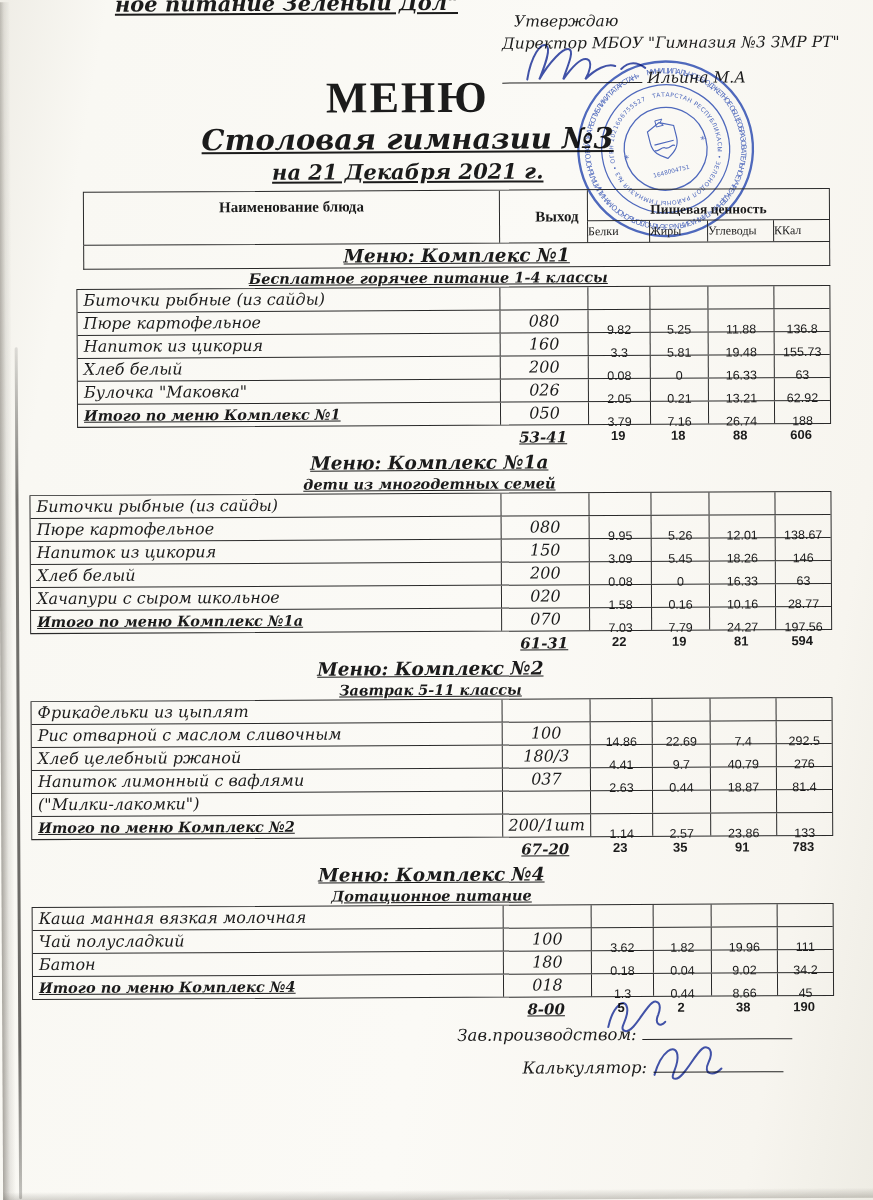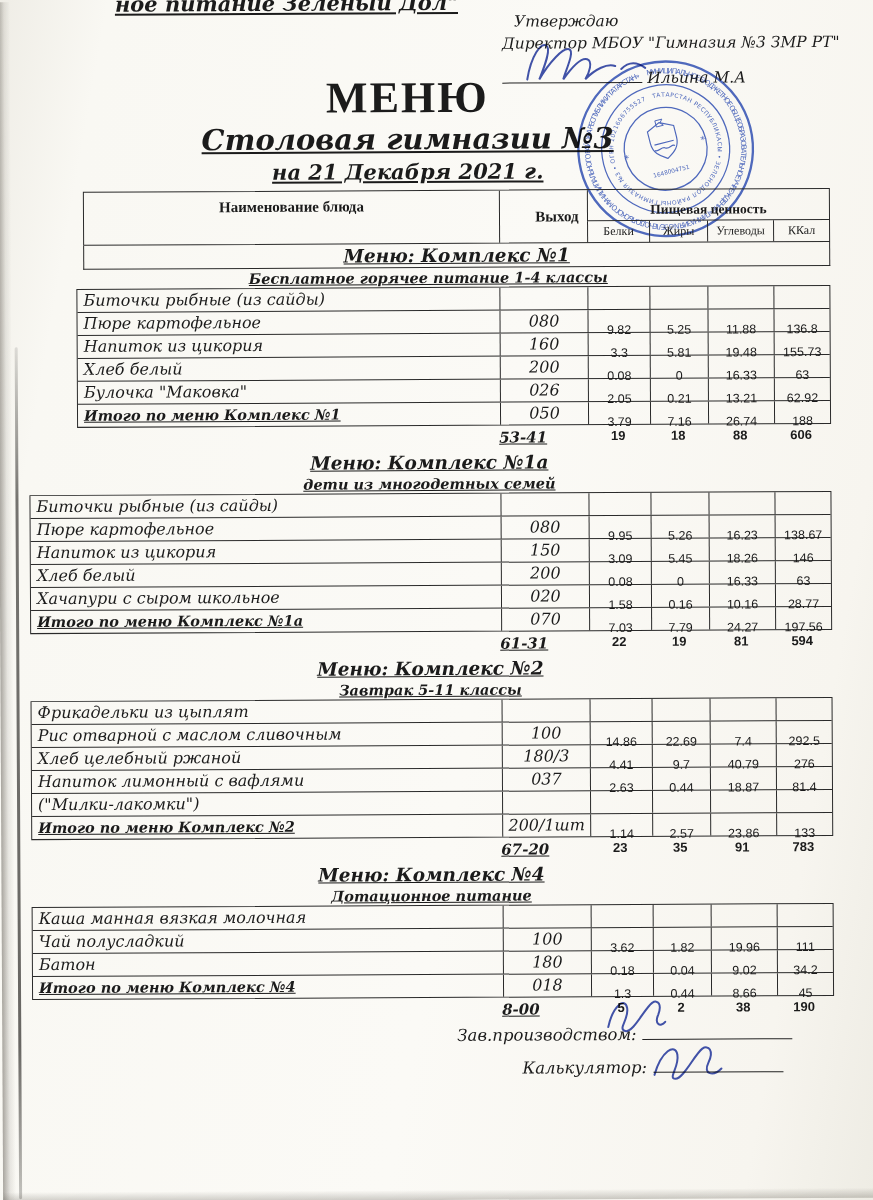--- a/index.html
+++ b/index.html
@@ -39,21 +39,21 @@
   .main { position:absolute; left:30px; top:190px; width:800px; }
   .grid6 { display:grid; grid-template-columns:1fr 88px 62px 58px 66px 56px; }
 
   .header-table { width:745px; margin-left:55px; border:1.6px solid #2a2a2a;
     display:grid; grid-template-columns:1fr 88px 62px 58px 66px 56px; grid-template-rows:31px 21px; }
   .hname { grid-row:1/3; display:flex; justify-content:center; padding-top:7px; font-weight:bold; font-size:15px; }
   .hyield { grid-row:1/3; border-left:1.5px solid #2a2a2a; display:flex; align-items:center; justify-content:center;
     font-weight:bold; font-size:15px;padding-left:27px; }
   .hnut { grid-column:3/7; border-left:1.5px solid #2a2a2a; border-bottom:1.3px solid #2a2a2a;
     display:flex; align-items:flex-end; justify-content:center; font-weight:bold; font-size:13.5px; padding-bottom:2px; }
-  .hsub { border-left:1.2px solid #2a2a2a; text-align:center; font-size:12px; line-height:20px; }
+  .hsub { border-left:1.2px solid #2a2a2a; font-size:12px; line-height:20px; }
 
   .sec-title { text-align:center; font-family:"DejaVu Serif", serif; font-weight:bold; font-style:italic;
     font-size:18.5px; text-decoration:underline; margin:4px 0 0; line-height:23px; }
   .section:first-child .sec-title { width:745px; margin:0 0 0 55px; border:1.6px solid #2a2a2a; border-top:none; }
   .sec-subtitle { text-align:center; font-family:"DejaVu Serif", serif; font-weight:bold; font-style:italic;
     font-size:14.5px; text-decoration:underline; line-height:19px; }
 
   .menu-table { width:800px; border:1.6px solid #2a2a2a; }
   .section:first-child .menu-table { width:752px; margin-left:48px; }
   .trow { min-height:22px; }
@@ -62,21 +62,21 @@
   .cell { position:relative; }
   .cell.name { font-family:"DejaVu Serif", serif; font-style:italic; font-size:16px;
     padding-left:6px; line-height:21px; white-space:nowrap; }
   .total-row .cell.name { font-weight:bold; font-size:14.5px; text-decoration:underline; }
   .cell.yield { text-align:center; font-family:"DejaVu Serif", serif; font-style:italic; font-size:16px; line-height:22px; }
   .cell.num { text-align:center; font-family:"Liberation Sans", sans-serif; font-size:12.5px; line-height:22px; }
   .nv { display:inline-block; transform:translateY(9px); line-height:12px; position:relative; z-index:2; }
 
   .totals { height:18px; margin-top:3px; font-weight:bold; }
   .section:first-child .totals { width:752px; margin-left:48px; }
-  .tyield { text-align:left; font-family:"DejaVu Serif", serif; font-style:italic; font-size:15px;
+  .tyield { text-align:center; font-family:"DejaVu Serif", serif; font-style:italic; font-size:15px;
     font-weight:bold; text-decoration:underline; }
   .tnum { text-align:center; font-family:Liberation Sans, sans-serif; font-size:13px; }
 
   
   .footer-row { position:absolute; font-family:"DejaVu Serif", serif; font-style:italic; font-size:16.5px; white-space:nowrap; }
   .f1 { left:455px; top:1026px; }
   .f2 { left:520px; top:1059px; }
   .u-line { display:inline-block; border-bottom:1.4px solid #222; height:13px; vertical-align:baseline; margin-left:6px; }
   .f1 .u-line { width:150px; } .f2 .u-line { width:130px; }
 
@@ -226,21 +226,21 @@
                 <div class="cell num"><span class="nv"></span></div>
                 <div class="cell num"><span class="nv"></span></div>
                 <div class="cell num"><span class="nv"></span></div>
                 <div class="cell num"><span class="nv"></span></div>
               </div>
               <div class="trow grid6">
                 <div class="cell name">Пюре картофельное</div>
                 <div class="cell yield">080</div>
                 <div class="cell num"><span class="nv">9.95</span></div>
                 <div class="cell num"><span class="nv">5.26</span></div>
-                <div class="cell num"><span class="nv">16.23</span></div>
+                <div class="cell num"><span class="nv">12.01</span></div>
                 <div class="cell num"><span class="nv">138.67</span></div>
               </div>
               <div class="trow grid6">
                 <div class="cell name">Напиток из цикория</div>
                 <div class="cell yield">150</div>
                 <div class="cell num"><span class="nv">3.09</span></div>
                 <div class="cell num"><span class="nv">5.45</span></div>
                 <div class="cell num"><span class="nv">18.26</span></div>
                 <div class="cell num"><span class="nv">146</span></div>
               </div>

